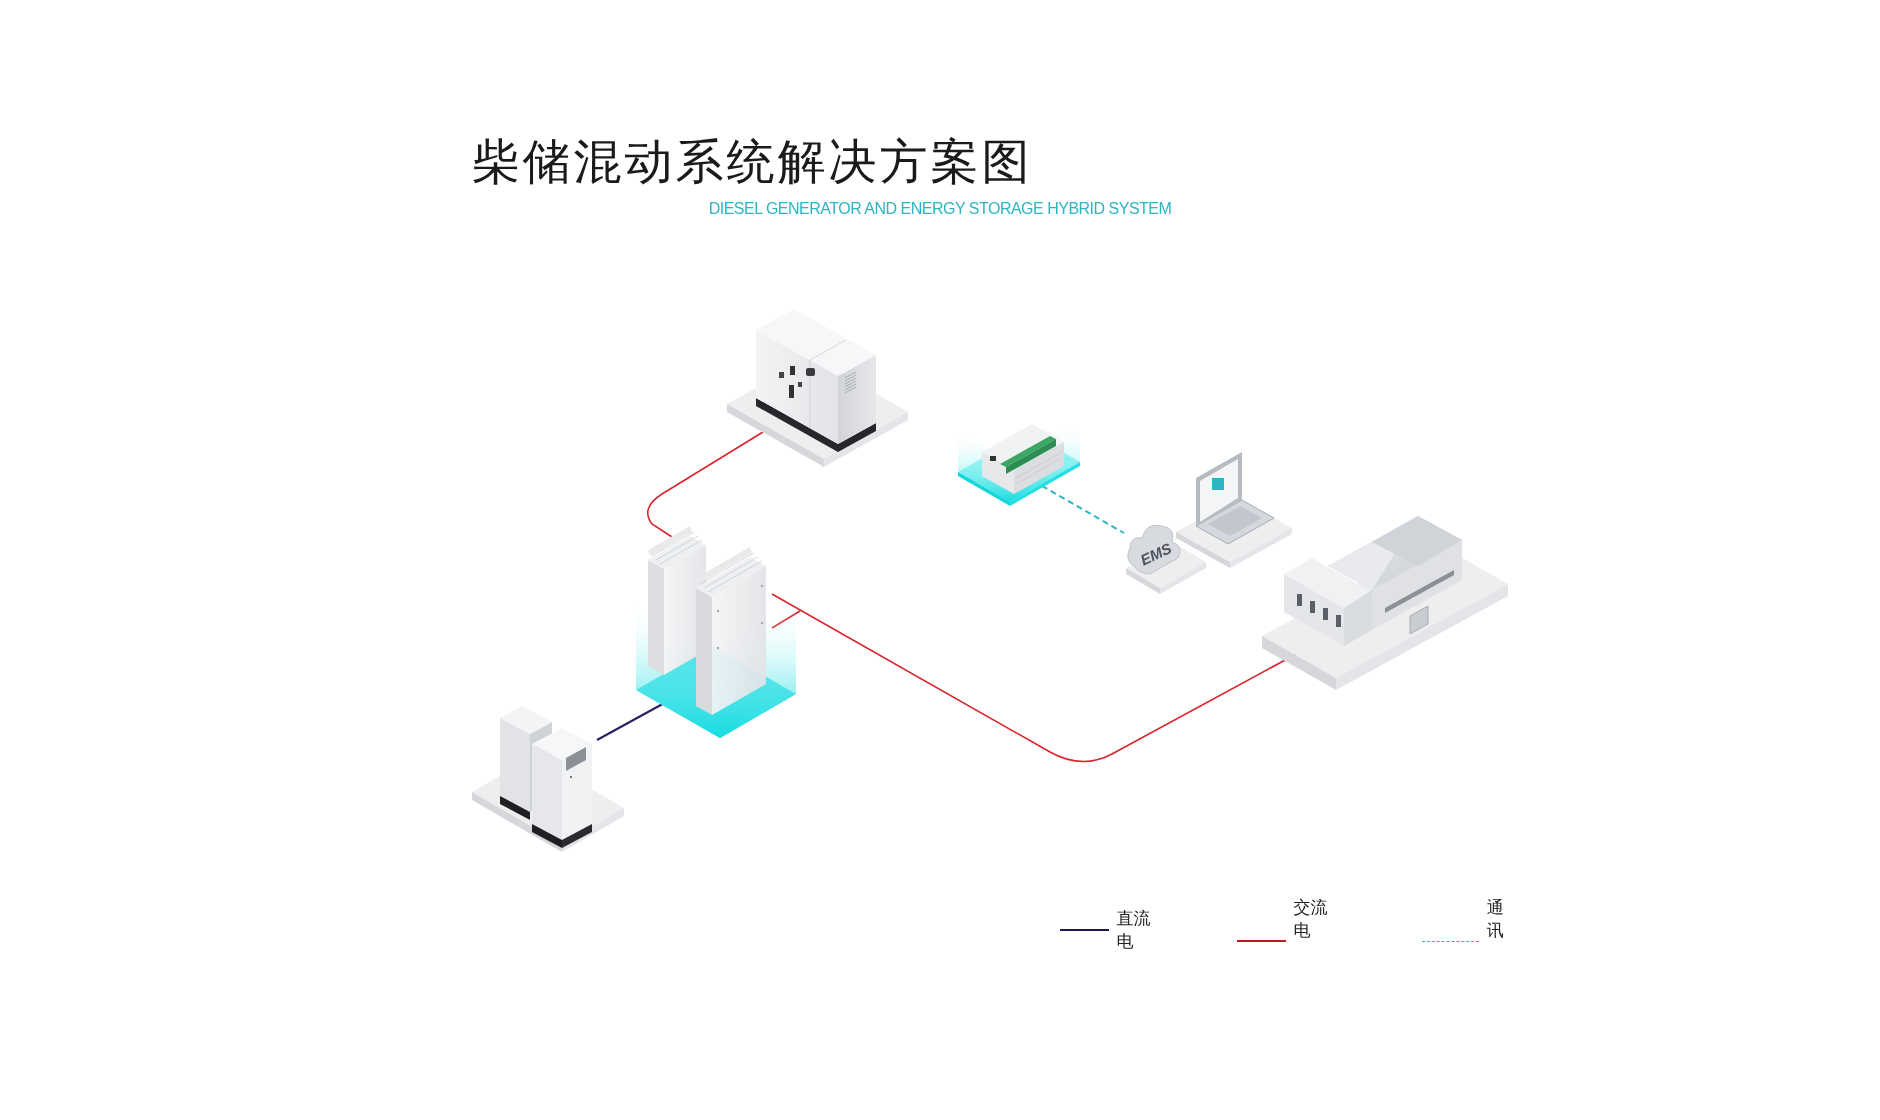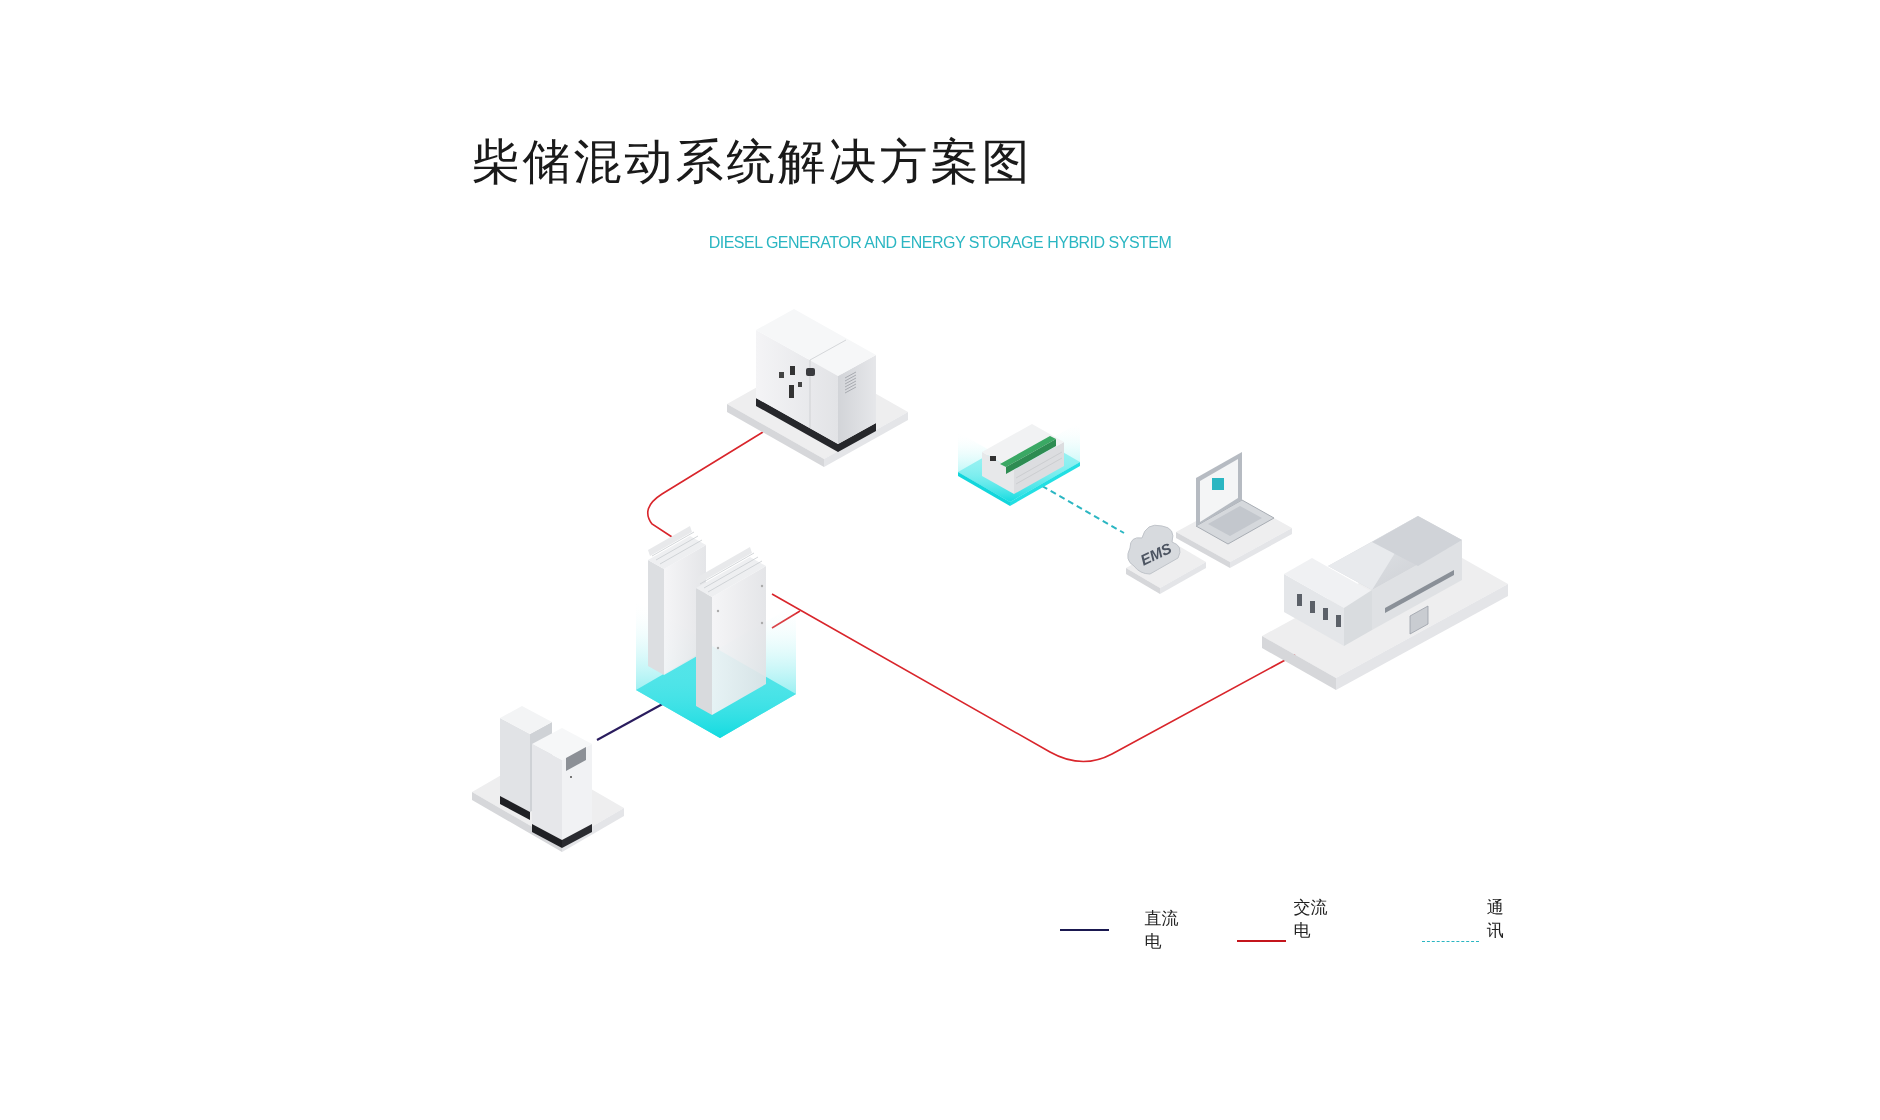--- a/index.html
+++ b/index.html
@@ -3,21 +3,21 @@
 <meta charset="utf-8">
 <style>
   html, body { margin:0; padding:0; background:#ffffff; }
   body { width:1880px; height:1120px; position:relative; overflow:hidden;
          font-family:"DejaVu Sans", "Liberation Sans", sans-serif; }
   .title { position:absolute; left:0; width:1504px; top:130px; text-align:center;
            font-size:48px; font-weight:300; color:#1a1a1a; letter-spacing:3px;
            font-family:"DejaVu Sans", sans-serif; }
   .subtitle { position:absolute; left:0; width:1880px; top:200px; text-align:center;
               font-size:16px; color:#2bb6c2; letter-spacing:-0.5px;
-              font-family:"Liberation Sans", sans-serif;margin-top:34px; }
+              font-family:"Liberation Sans", sans-serif; }
   svg.diagram { position:absolute; left:0; top:0; }
   .legend { position:absolute; top:918px; left:1060px; height:24px; }
   .legend-item { position:absolute; top:0; height:24px; display:flex; align-items:center; }
   .legend-line { width:68px; height:0; margin-right:8px; }
   .legend-label { font-size:17px; color:#222; font-family:"DejaVu Sans", sans-serif; }
   .node-label { font-family:"Liberation Sans", sans-serif; font-weight:bold; font-style:italic; }
 </style>
 </head>
 <body>
 
@@ -208,21 +208,21 @@
     <polygon points="1328,566 1372,542 1418,516 1372,590" fill="#e8eaed"></polygon>
     <polygon points="1372,542 1418,516 1462,540 1418,566" fill="#d0d3d8"></polygon>
 
     <polygon points="1385,608 1454,570 1454,575 1385,613" fill="#8a9098"></polygon>
 
     <polygon points="1410,616 1428,606 1428,624 1410,634" fill="#c9ccd1" stroke="#9aa0a8" stroke-width="0.8"></polygon>
   </g>
 </svg>
 
 <div class="legend">
-  <div class="legend-item" style="left:0;gap:28px;">
+  <div class="legend-item" style="left:0;">
     <div class="legend-line" style="border-top:2px solid #1a1850;"></div>
     <span class="legend-label">直流电</span>
   </div>
   <div class="legend-item" style="left:177px;align-items:flex-end;">
     <div class="legend-line" style="border-top:2px solid #c4151c;"></div>
     <span class="legend-label">交流电</span>
   </div>
   <div class="legend-item" style="left:362px;align-items:flex-end;">
     <div class="legend-line" style="border-top:1.5px dashed #2bb6c2;"></div>
     <span class="legend-label">通讯</span>

